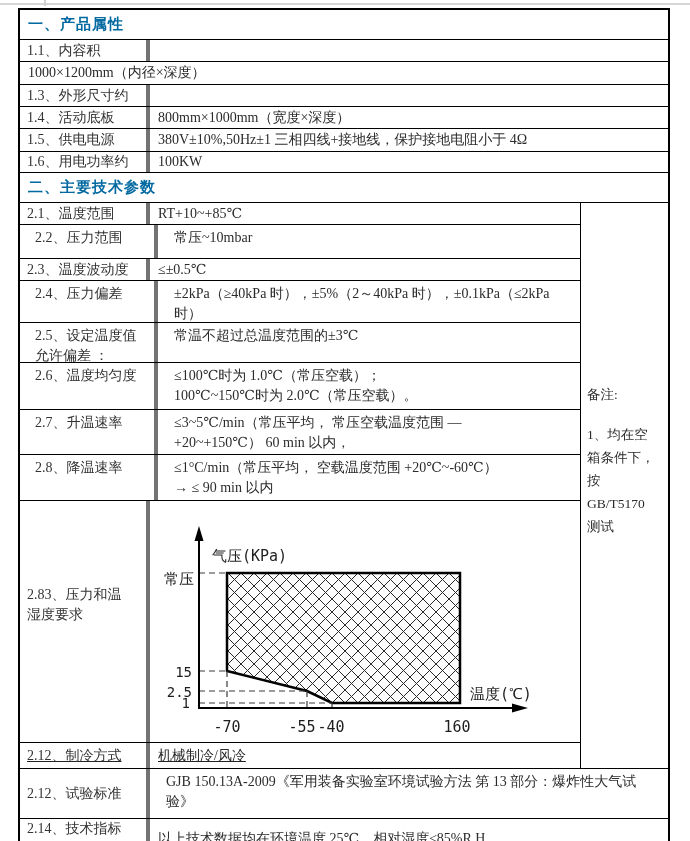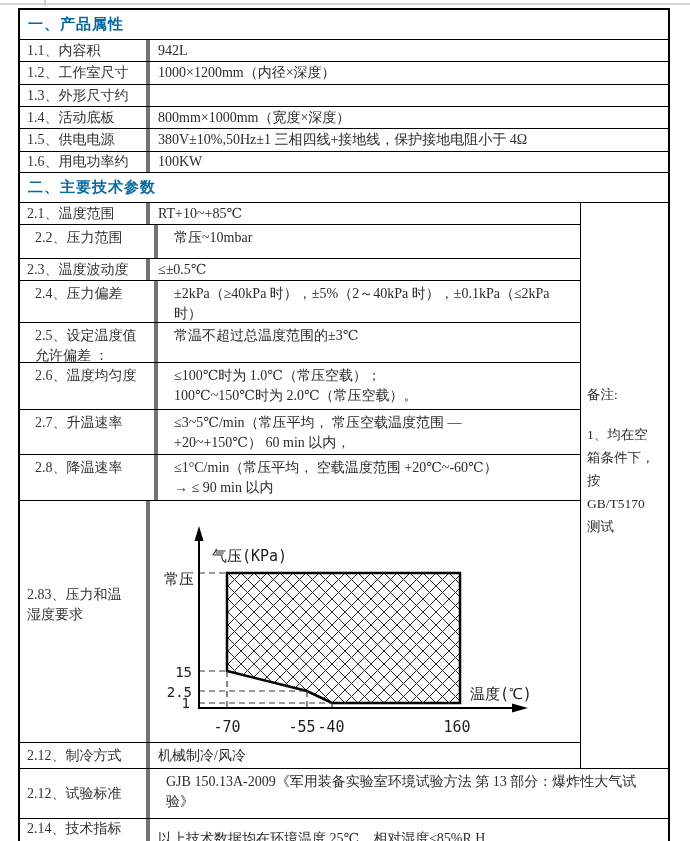--- a/index.html
+++ b/index.html
@@ -44,21 +44,21 @@
     padding: 1px 5px 1px 8px;
     display: flex; align-items: center;
     font-size: 14px; line-height: 20px;
     white-space: pre-line;
     color: #2b2b2b;
   }
   .top { align-items: flex-start; padding-top: 3px; margin-left: 8px; }
 
   .mid { display: flex; border-bottom: 1px solid #000; }
   .mid-left { flex: 1; }
-  .mid-left .row:last-child { border-bottom: none; }
+  .mid-left .row:last-child { border-bottom: none; text-decoration: underline; }
 
   .remark-cell {
     flex: 0 0 88px; width: 88px;
     border-left: 1px solid #000;
     padding: 180px 4px 4px 6px;
     font-size: 13.5px; line-height: 23px;
     color: #2b2b2b;
   }
   .remark-title { margin-bottom: 17px; }
   .remark-body { white-space: pre-line; }
@@ -79,24 +79,22 @@
   <div class="top-artifact-tick"></div>
 
   <div class="spec-table">
 
     <div class="row sec-header">
       <span>一、产品属性</span>
     </div>
 
     <div class="row" style="height:22px">
       <div class="cell-label">1.1、内容积</div>
-      <div class="cell-value">942L</div>
     </div>
     <div class="row" style="height:23px">
-      <div class="cell-label">1.2、工作室尺寸</div>
       <div class="cell-value">1000×1200mm（内径×深度）</div>
     </div>
     <div class="row" style="height:22px">
       <div class="cell-label">1.3、外形尺寸约</div>
       <div class="cell-value"></div>
     </div>
     <div class="row" style="height:22px">
       <div class="cell-label">1.4、活动底板</div>
       <div class="cell-value">800mm×1000mm（宽度×深度）</div>
     </div>

